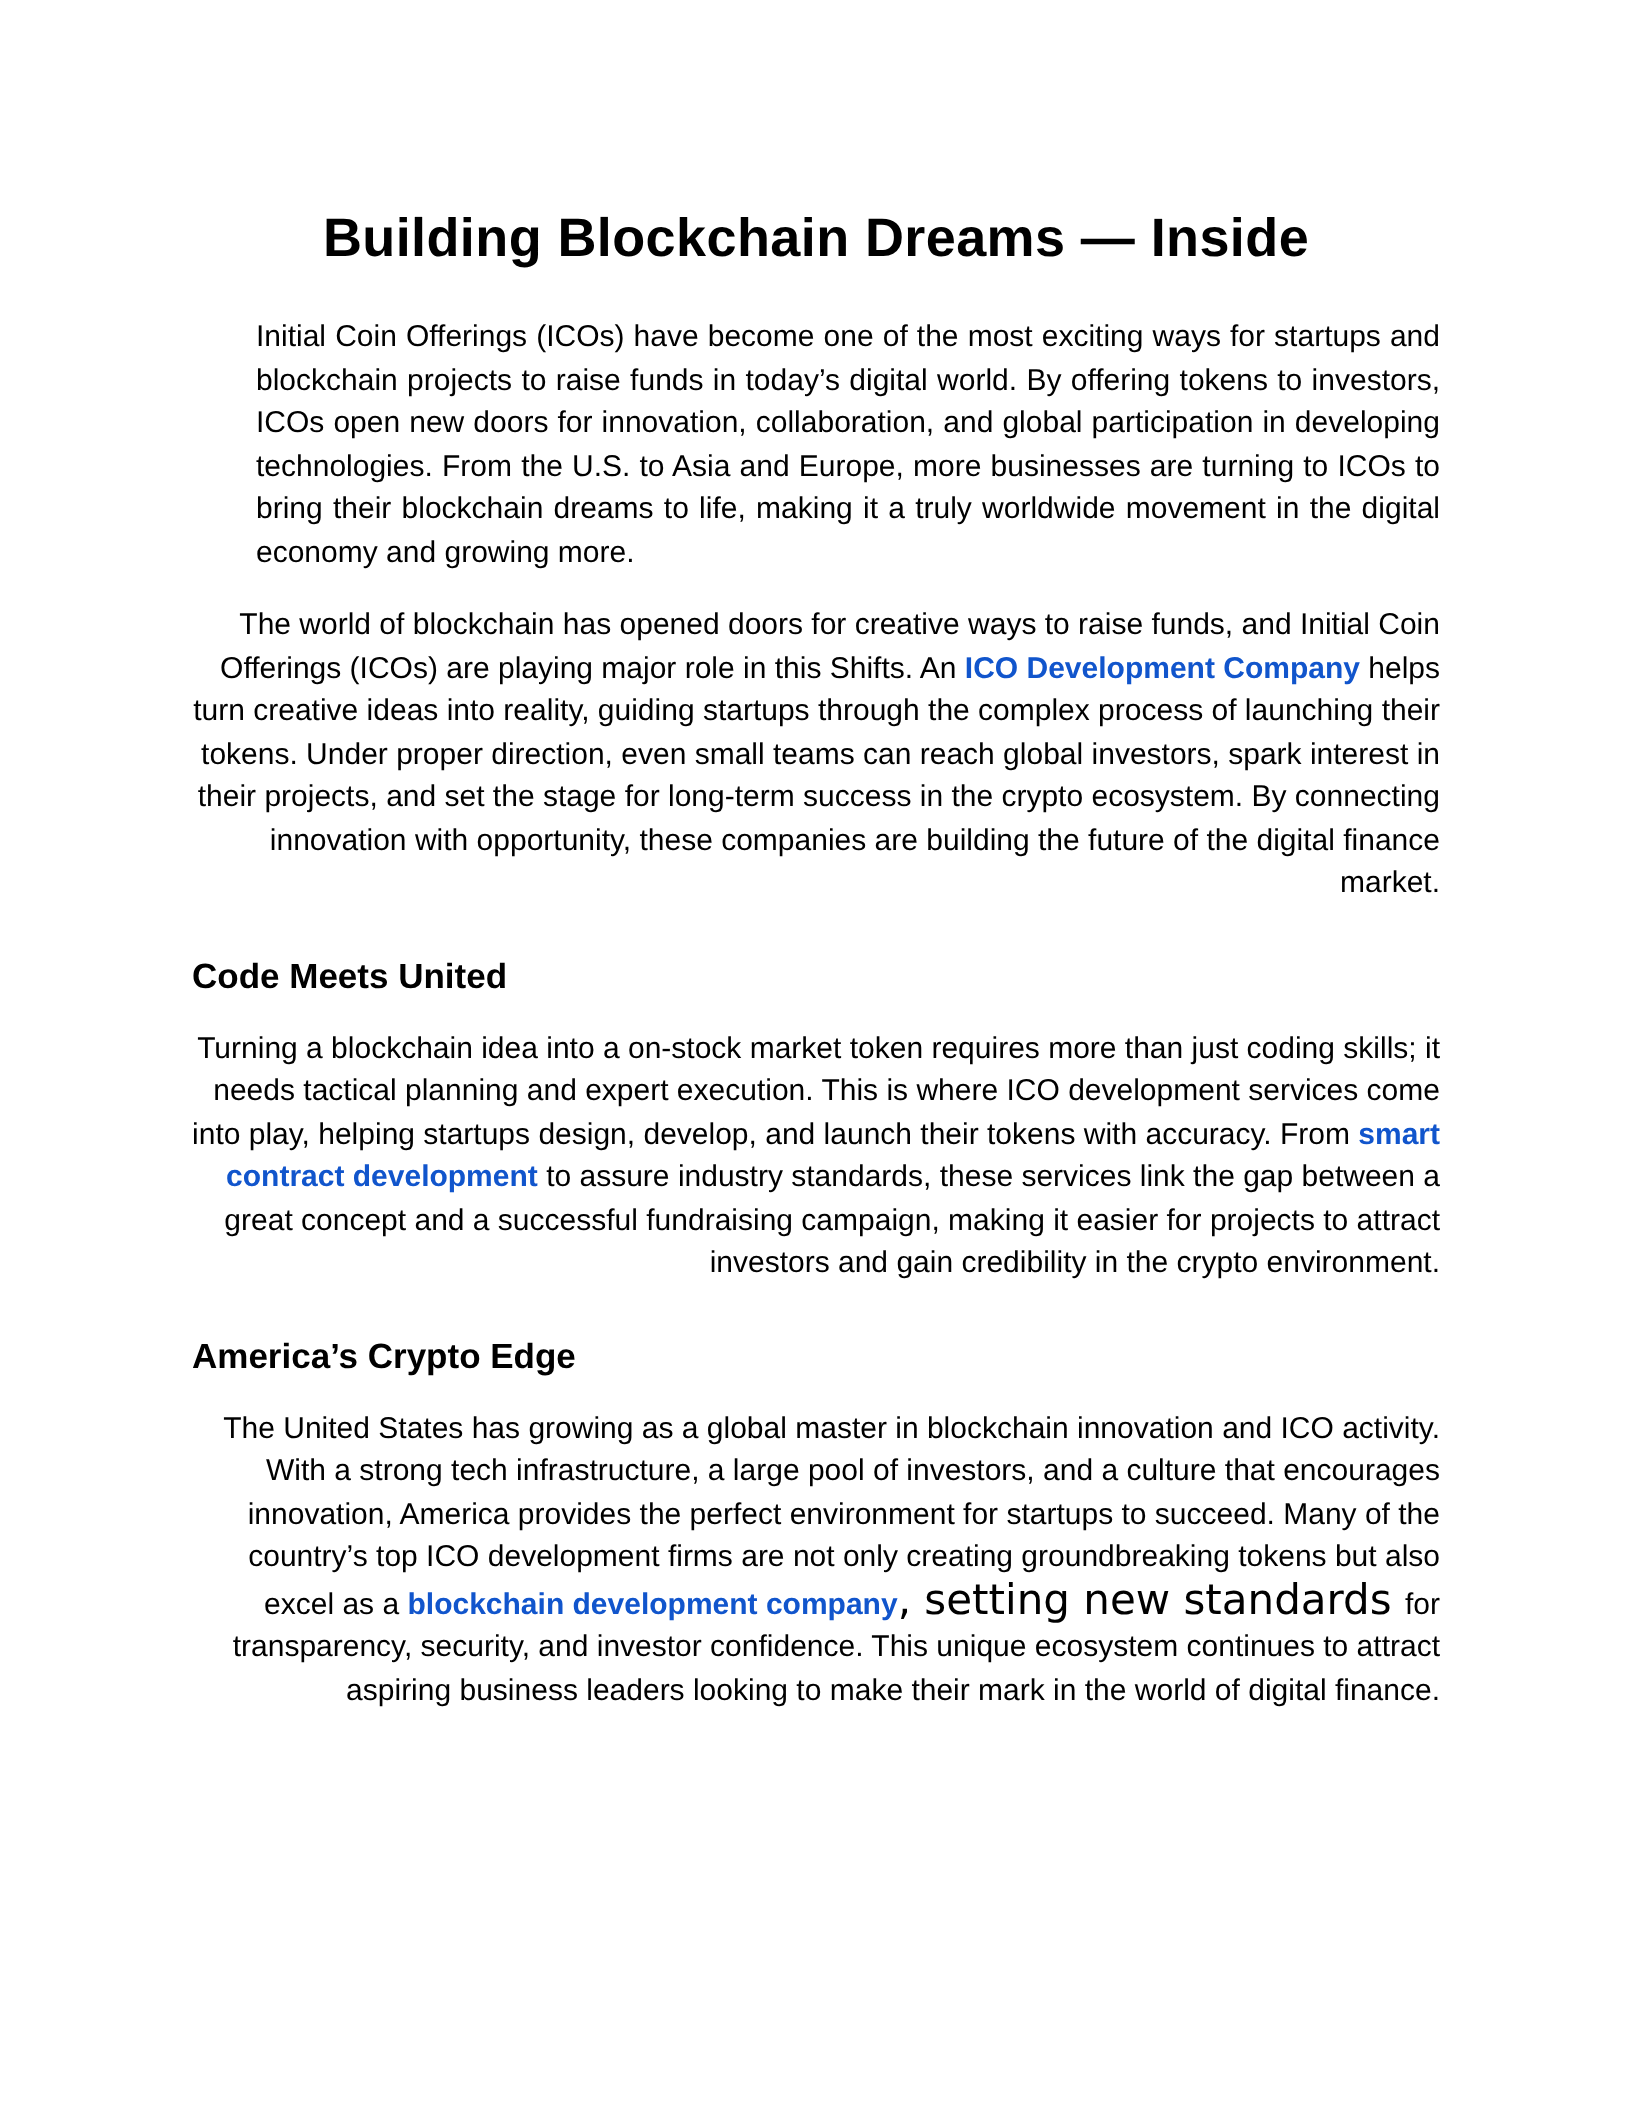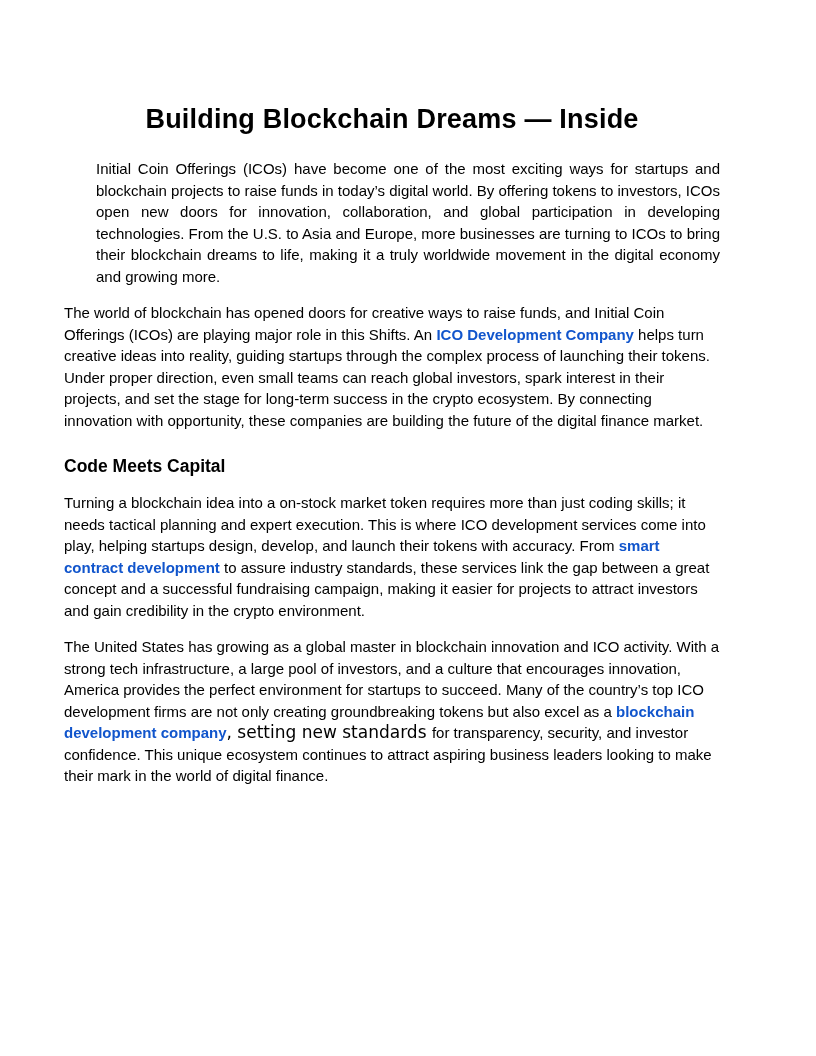--- a/index.html
+++ b/index.html
@@ -7,67 +7,69 @@
   body {
     width: 816px;
     height: 1056px;
     overflow: hidden;
     font-family: "Liberation Sans", sans-serif;
     color: #000000;
   }
   .page {
     width: 816px;
     height: 1056px;
-    padding: 97px 96px 40px 64px;
+    padding: 97px 96px 40px 96px;
   }
   .title {
     font-size: 27px;
     font-weight: 700;
     text-align: center;
     line-height: 45px;
     margin-bottom: 16px;
     letter-spacing: 0.2px;
   }
   .title-line { display: block; }
   .para {
     font-size: 15px;
     line-height: 21.5px;
     margin-bottom: 15px;
     color: #000000;
+    text-align: right;
   }
   .para.justify { text-align: justify; margin-left: 32px; }
   h2.section-heading {
     font-size: 17.5px;
     font-weight: 700;
     margin-top: 25px;
     margin-bottom: 15px;
     color: #000000;
   }
   a.doc-link {
     color: #1155cc;
     font-weight: 700;
     text-decoration: none;
     cursor: pointer;
   }
   .alt-font {
     font-family: "DejaVu Sans", sans-serif;
-    font-size: 17px;
+    font-size: 21px;
   }
 </style>
 </head>
 <body>
 
 <div class="page">
 
   <h1 class="title">
     <span class="title-line">Building Blockchain Dreams — Inside</span>
   </h1>
 
   <p class="para justify">Initial Coin Offerings (ICOs) have become one of the most exciting ways for startups and blockchain projects to raise funds in today’s digital world. By offering tokens to investors, ICOs open new doors for innovation, collaboration, and global participation in developing technologies. From the U.S. to Asia and Europe, more businesses are turning to ICOs to bring their blockchain dreams to life, making it a truly worldwide movement in the digital economy and growing more.</p>
 
   <p class="para"><span>The world of blockchain has opened doors for creative ways to raise funds, and Initial Coin Offerings (ICOs) are playing major role in this Shifts. An </span><a class="doc-link">ICO Development Company</a><span> helps turn creative ideas into reality, guiding startups through the complex process of launching their tokens. Under proper direction, even small teams can reach global investors, spark interest in their projects, and set the stage for long-term success in the crypto ecosystem. By connecting innovation with opportunity, these companies are building the future of the digital finance market.</span></p>
 
-  <h2 class="section-heading">Code Meets Capital</h2>
+  <h2 class="section-heading">Code Meets United</h2>
   <p class="para"><span>Turning a blockchain idea into a on-stock market token requires more than just coding skills; it needs tactical planning and expert execution. This is where ICO development services come into play, helping startups design, develop, and launch their tokens with accuracy. From </span><a class="doc-link">smart contract development</a><span> to assure industry standards, these services link the gap between a great concept and a successful fundraising campaign, making it easier for projects to attract investors and gain credibility in the crypto environment.</span></p>
 
+  <h2 class="section-heading">America’s Crypto Edge</h2>
   <p class="para"><span>The United States has growing as a global master in blockchain innovation and ICO activity. With a strong tech infrastructure, a large pool of investors, and a culture that encourages innovation, America provides the perfect environment for startups to succeed. Many of the country’s top ICO development firms are not only creating groundbreaking tokens  but also excel as a </span><a class="doc-link">blockchain development company</a><span class="alt-font">, setting new standards </span><span>for transparency, security, and investor confidence. This unique ecosystem continues to attract aspiring business leaders looking to make their mark in the world of digital finance.</span></p>
 
 </div>
 
 </body></html>

